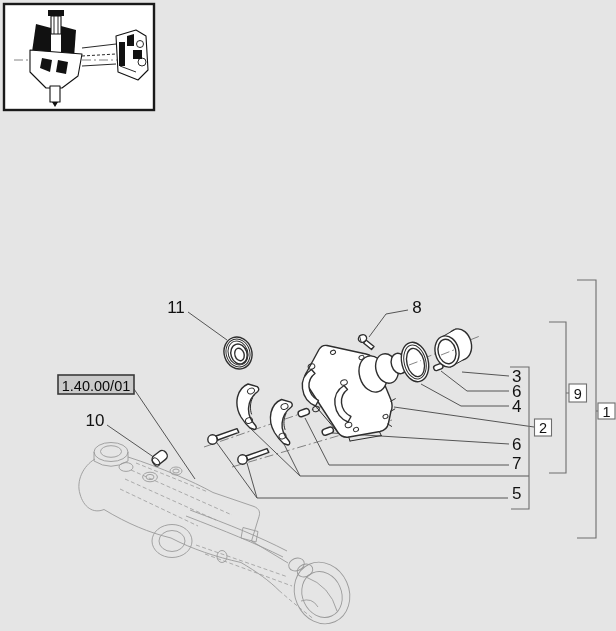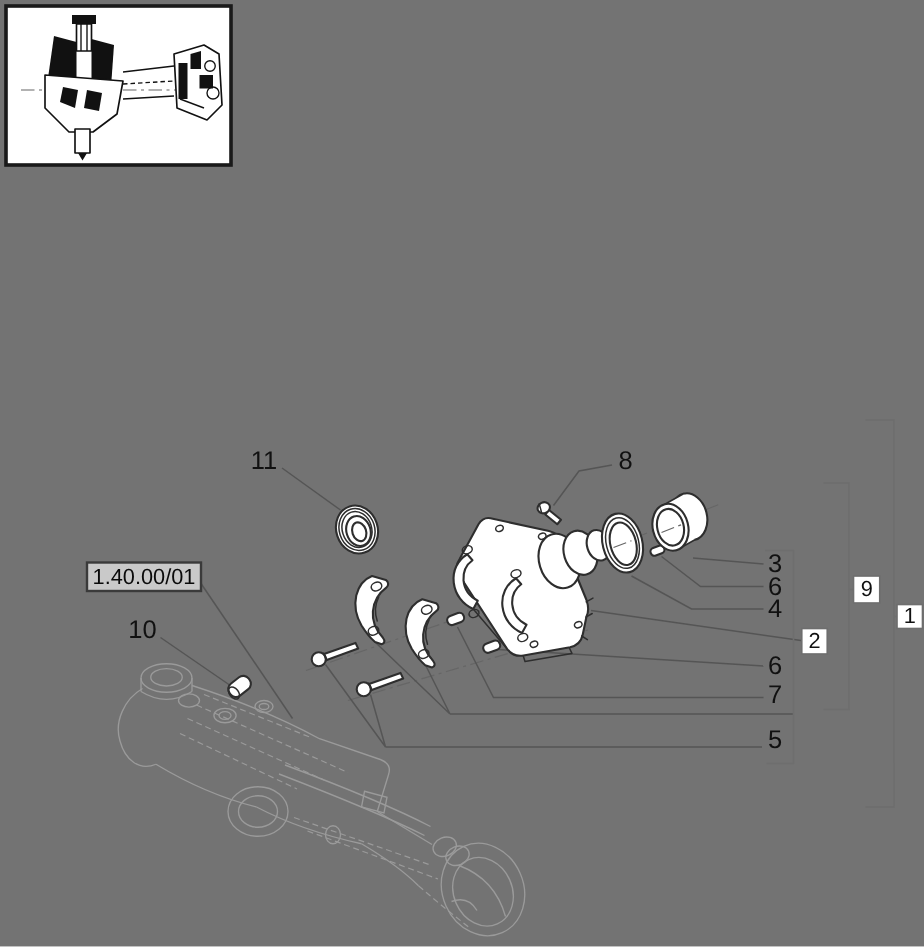--- a/index.html
+++ b/index.html
@@ -1,16 +1,16 @@
 <!DOCTYPE html>
 <html><head>
 <meta charset="utf-8">
 <style>
   html,body{margin:0;padding:0;background:#fff}
-  .stage{position:relative;width:616px;height:631px;background:#737373;overflow:hidden}
+  .stage{position:relative;width:616px;height:631px;background:#e5e5e5;overflow:hidden}
   svg{display:block}
   .pt{fill:#fff;stroke:#2e2e2e;stroke-width:1.4;stroke-linejoin:round;stroke-linecap:round}
   .ptn{fill:none;stroke:#2e2e2e;stroke-width:1;stroke-linejoin:round;stroke-linecap:round}
   .ph{fill:none;stroke:#9a9a9a;stroke-width:.9}
   .phd{fill:none;stroke:#9a9a9a;stroke-width:.8;stroke-dasharray:4 2.5}
   .ld{fill:none;stroke:#555;stroke-width:1}
   .br{fill:none;stroke:#6e6e6e;stroke-width:1.1}
   .ax{fill:none;stroke:#666;stroke-width:.8;stroke-dasharray:9 3 2 3}
   .num{font-family:"Liberation Sans",sans-serif;font-size:17px;fill:#111}
   .numbox{font-family:"Liberation Sans",sans-serif;font-size:14.5px;fill:#111}

